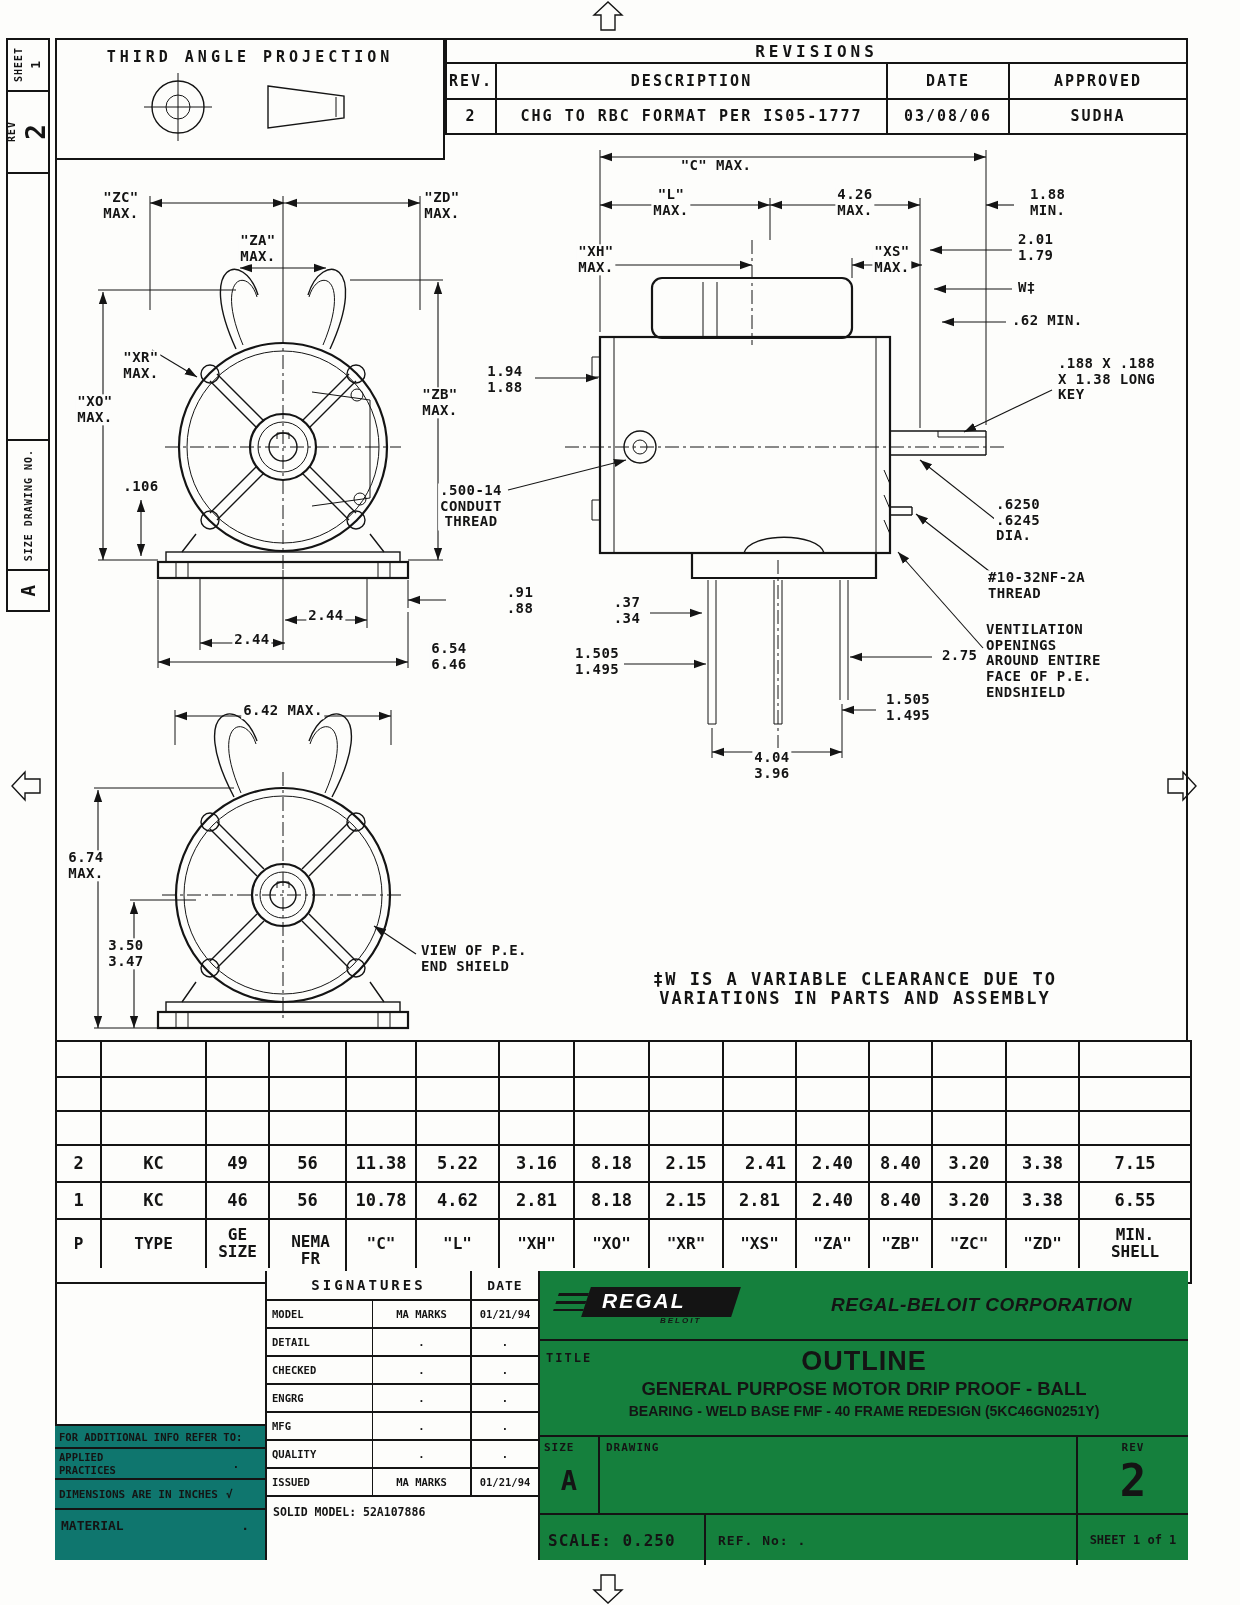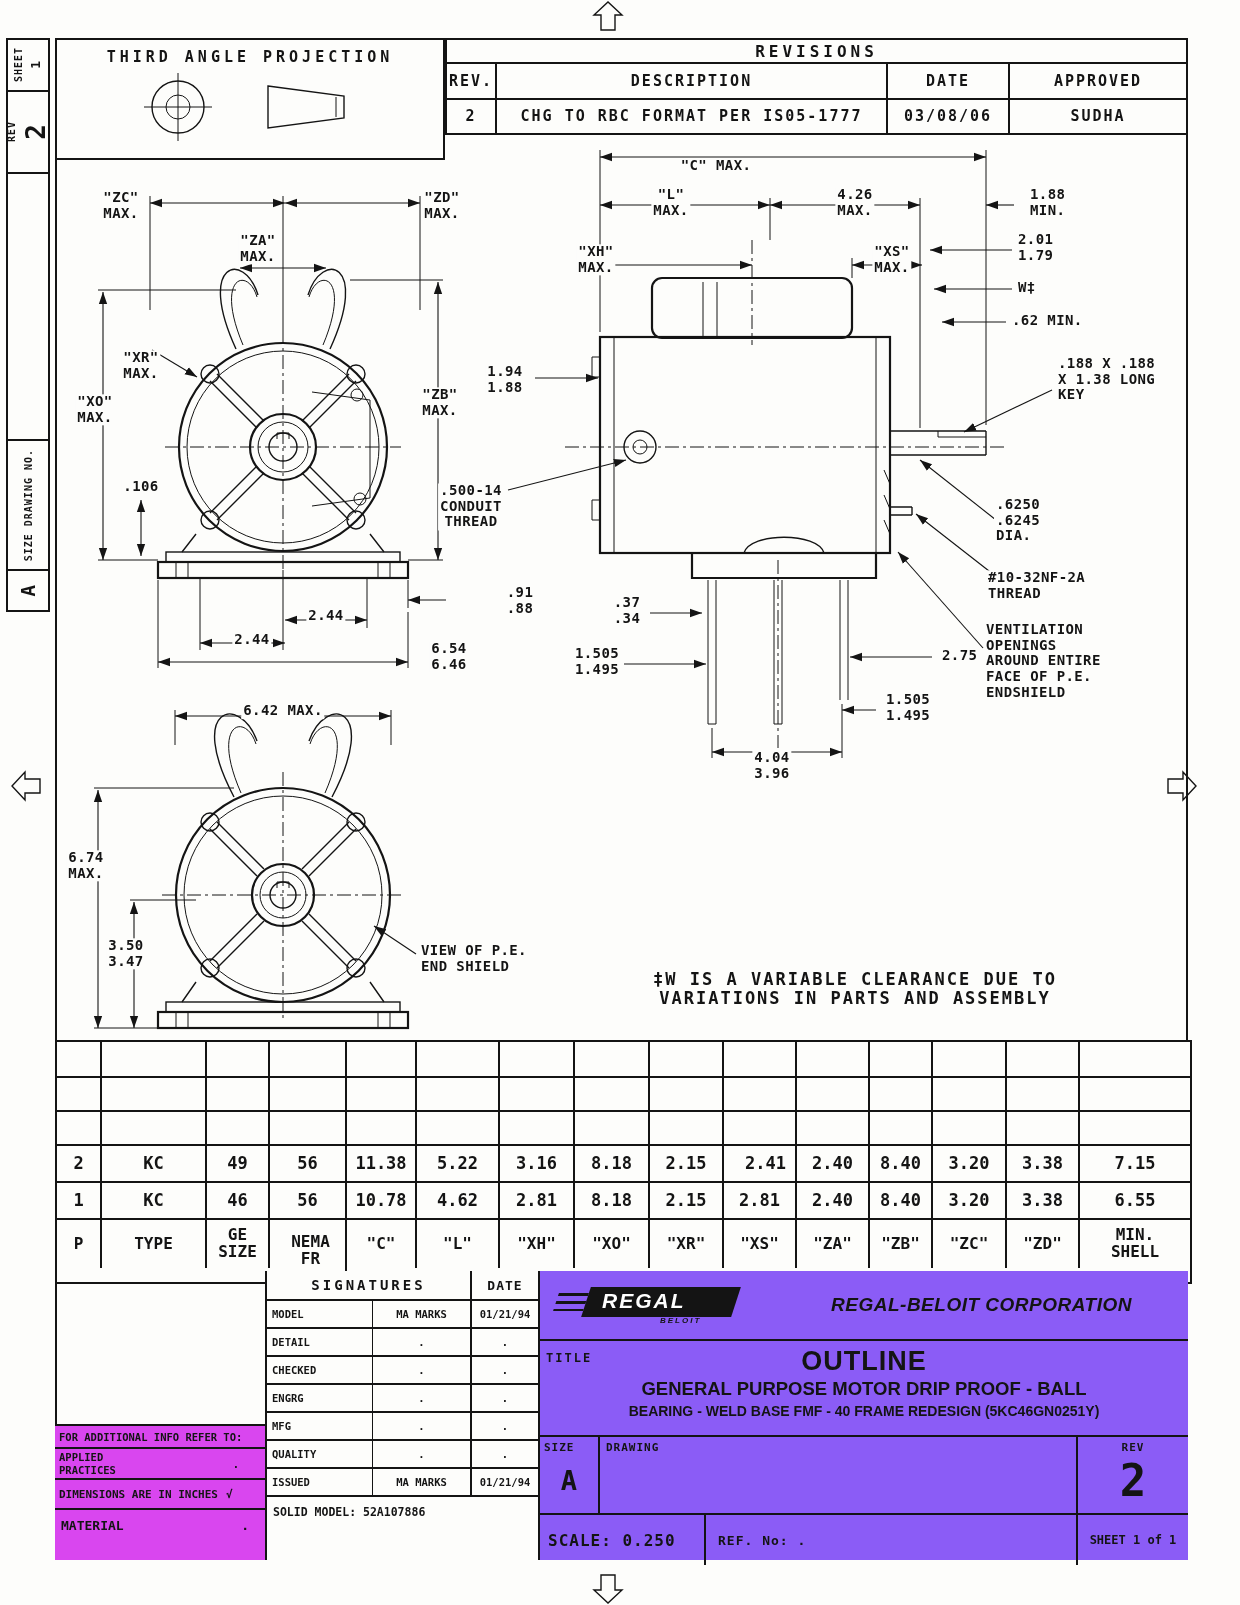--- a/index.html
+++ b/index.html
@@ -45,42 +45,42 @@
   .ann-left{transform:translate(0,-50%);text-align:left}
 
   
   .dim-table{position:absolute;left:55px;top:1040px;display:grid;border:2.5px solid #141414;background:#fdfdfb}
   .tcell{border-right:2px solid #141414;border-top:2px solid #141414;display:flex;align-items:center;justify-content:center;font-weight:700;font-size:17px;white-space:pre-line;text-align:center;line-height:1.05;overflow:hidden}
   .tcell.nt{border-top:none}
   .tcell.nr{border-right:none}
   .t-head{font-size:16px}
 
   
-  .info-cell{position:absolute;left:55px;width:210px;border-top:2px solid #141414;font-weight:700;display:flex;align-items:center;background:#d946ef}
+  .info-cell{position:absolute;left:55px;width:210px;border-top:2px solid #141414;font-weight:700;display:flex;align-items:center;background:#0f766e}
   .info-refer{top:1424px;height:23px;font-size:10.5px;padding-left:4px}
   .info-applied{top:1447px;height:31px;font-size:10.5px;padding-left:4px;justify-content:space-between}
   .info-applied .lbl{white-space:pre-line;line-height:1.15}
   .info-applied .dot{padding-right:26px}
   .info-dims{top:1478px;height:30px;font-size:11px;padding-left:4px;gap:8px}
   .info-material{top:1508px;height:52px;font-size:13px;padding-left:6px;align-items:flex-start;padding-top:8px;justify-content:space-between;border-top-width:2.5px}
   .info-material .dot{padding-right:16px}
 
   
   .sig{position:absolute;left:265px;top:1271px;width:275px;height:289px;border-left:2.5px solid #141414;border-right:2.5px solid #141414;display:flex;flex-direction:column;background:#fdfdfb}
   .sig-head{height:30px;border-bottom:2px solid #141414;display:flex}
   .sig-head-title{width:205px;border-right:2px solid #141414;display:flex;align-items:center;justify-content:center;font-weight:700;font-size:14px;letter-spacing:3px}
   .sig-head-date{flex:1;display:flex;align-items:center;justify-content:center;font-weight:700;font-size:13px;letter-spacing:1px}
   .sig-row{height:28px;display:flex;border-bottom:2px solid #141414}
   .sig-label{width:105px;display:flex;align-items:center;padding-left:5px;font-weight:700;font-size:10.5px}
   .sig-name{width:100px;border-left:1.5px solid #141414;border-right:2px solid #141414;display:flex;align-items:center;justify-content:center;font-weight:700;font-size:10.5px}
   .sig-date{flex:1;display:flex;align-items:center;justify-content:center;font-weight:700;font-size:10.5px}
   .sig-solid{flex:1;padding:8px 6px;font-weight:700;font-size:11.5px}
 
   
-  .tb{position:absolute;left:540px;top:1271px;width:648px;height:289px;background:#8b5cf6}
+  .tb{position:absolute;left:540px;top:1271px;width:648px;height:289px;background:#15803d}
   .tb-company-row{height:70px;display:flex;align-items:center;border-bottom:2.5px solid #141414}
   .logo-wrap{width:235px;position:relative;height:100%}
   .logo-black{position:absolute;left:46px;top:16px;width:150px;height:30px;background:#141414;transform:skewX(-18deg)}
   .logo-stripes{position:absolute;left:16px;top:22px;width:30px;height:18px;background:repeating-linear-gradient(#141414 0 3px,transparent 3px 8px);transform:skewX(-18deg)}
   .logo-text{position:absolute;left:62px;top:18px;color:#fff;font-family:"Liberation Sans",sans-serif;font-style:italic;font-weight:700;font-size:21px;letter-spacing:2px}
   .logo-sub{position:absolute;left:120px;top:45px;font-family:"Liberation Sans",sans-serif;font-style:italic;font-weight:700;font-size:8px;letter-spacing:2px}
   .tb-company{flex:1;text-align:center;font-family:"Liberation Sans",sans-serif;font-style:italic;font-weight:700;font-size:19px;letter-spacing:.5px}
   .tb-title-row{position:relative;height:91px;border-bottom:2.5px solid #141414}
   .tb-title-label{position:absolute;left:6px;top:5px;font-weight:700;font-size:12px;letter-spacing:2px}
   .tb-title{text-align:center;margin-top:5px;font-family:"Liberation Sans",sans-serif;font-weight:700;font-size:27px;letter-spacing:1px}

